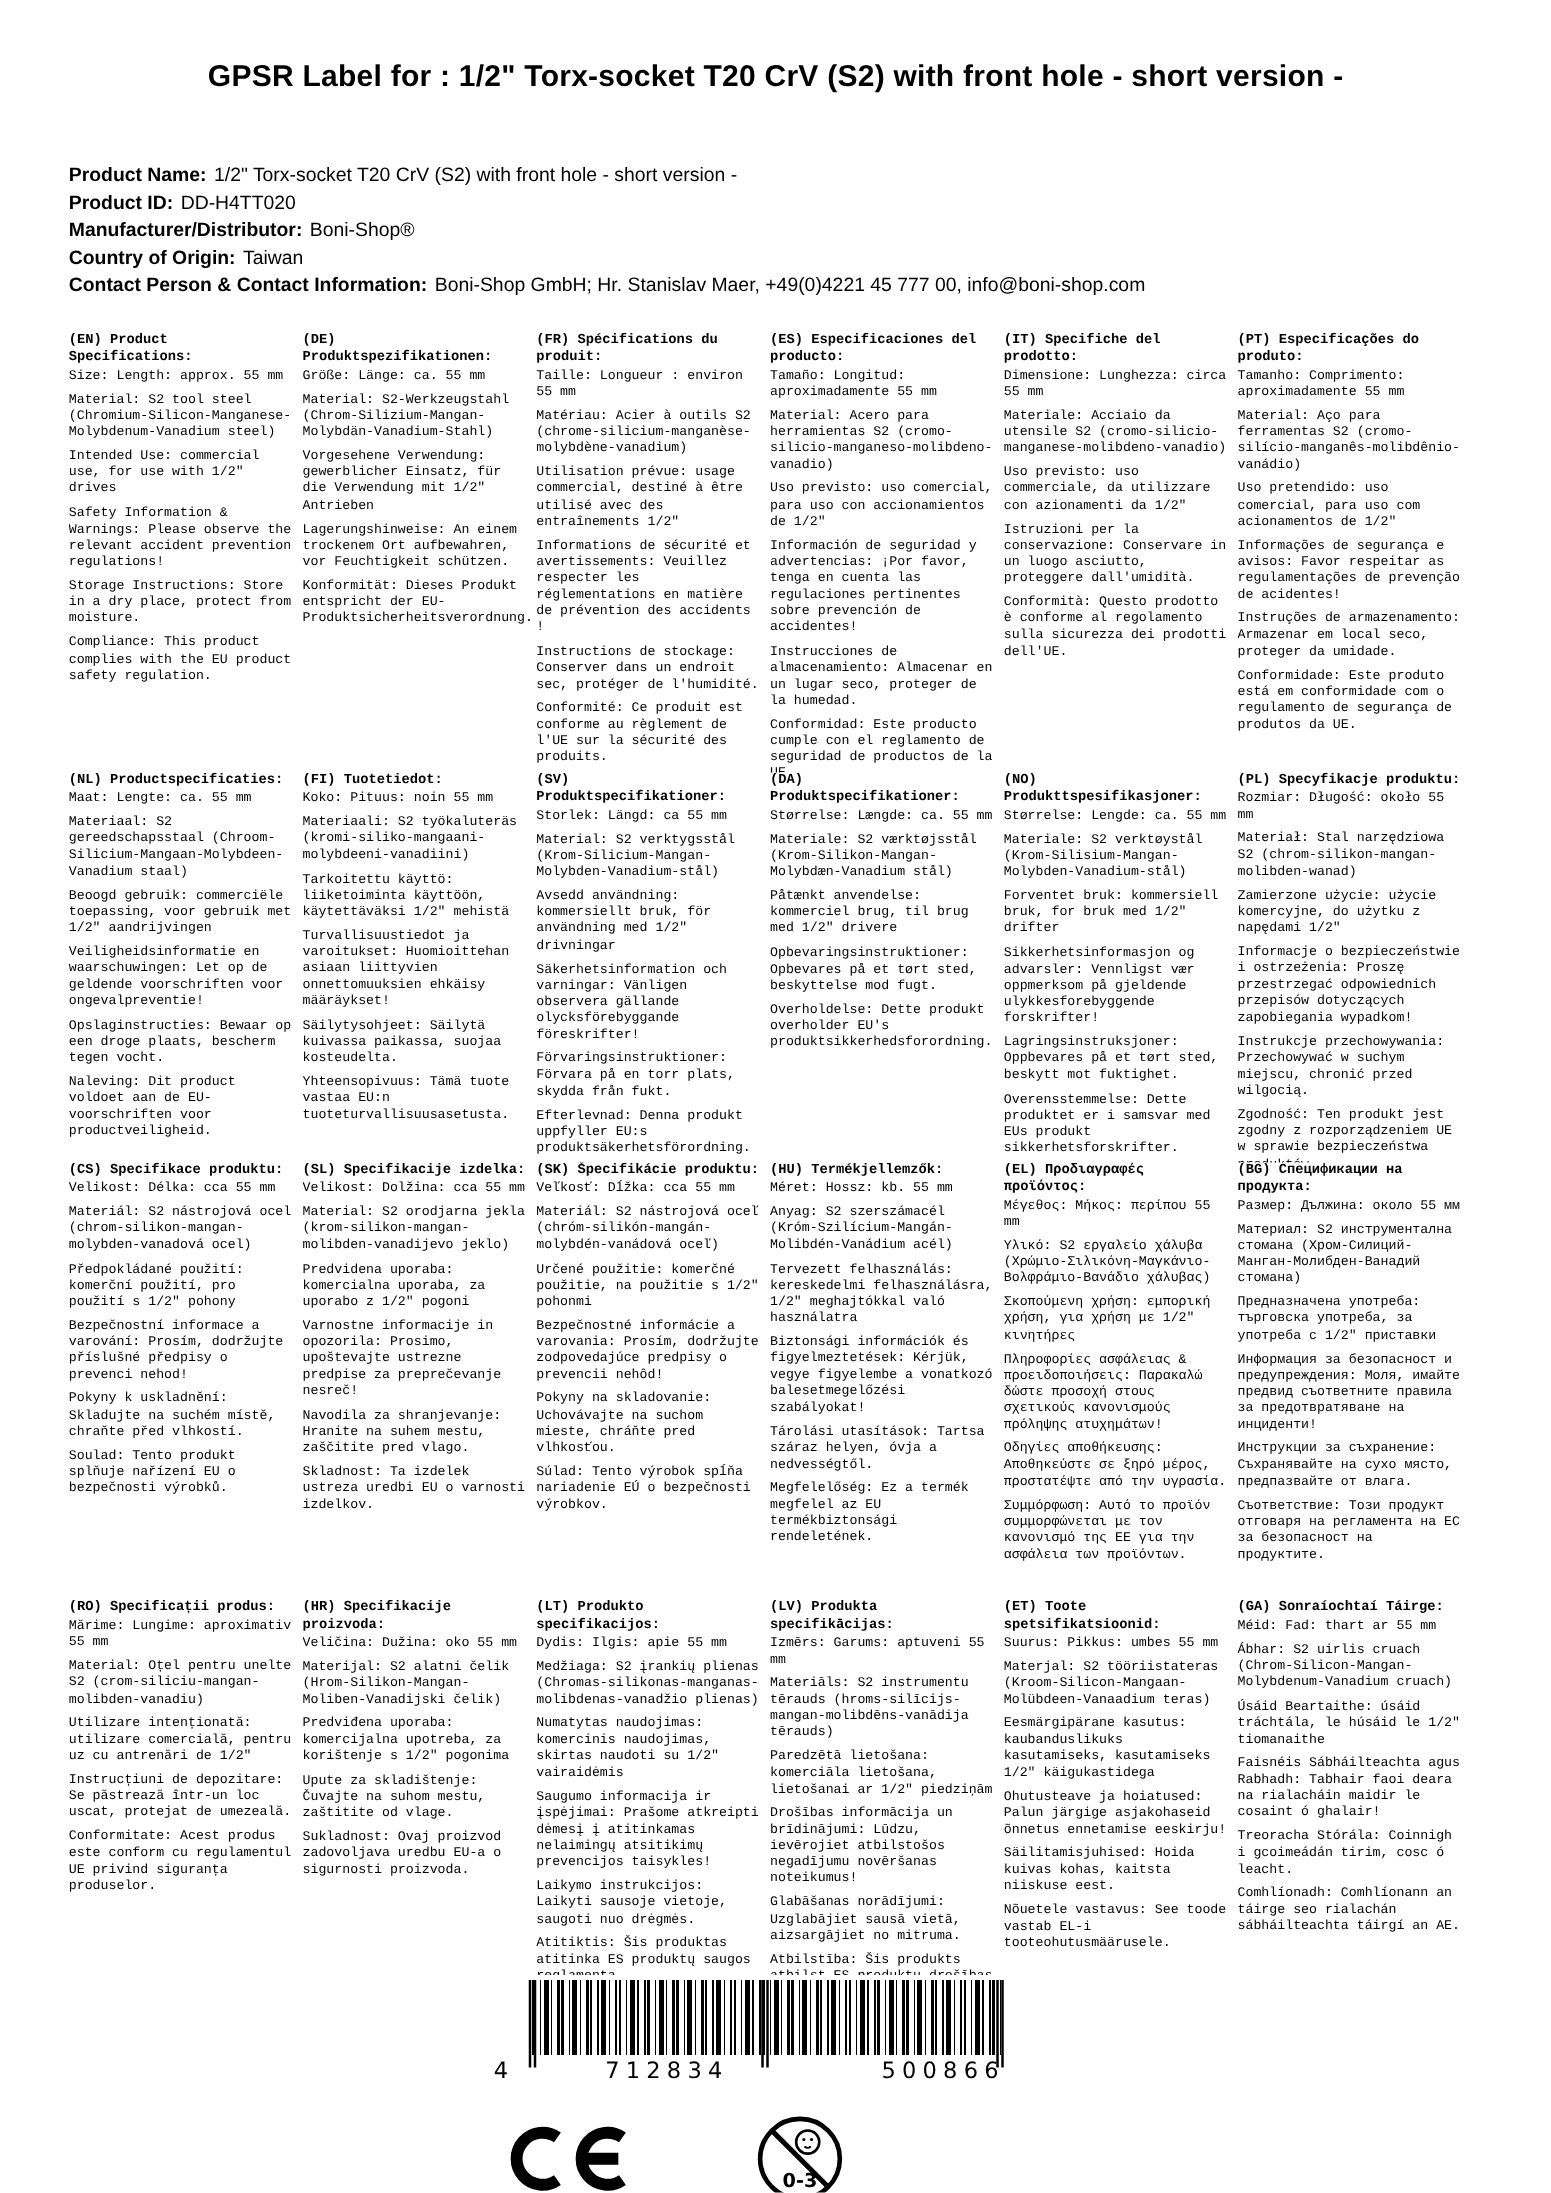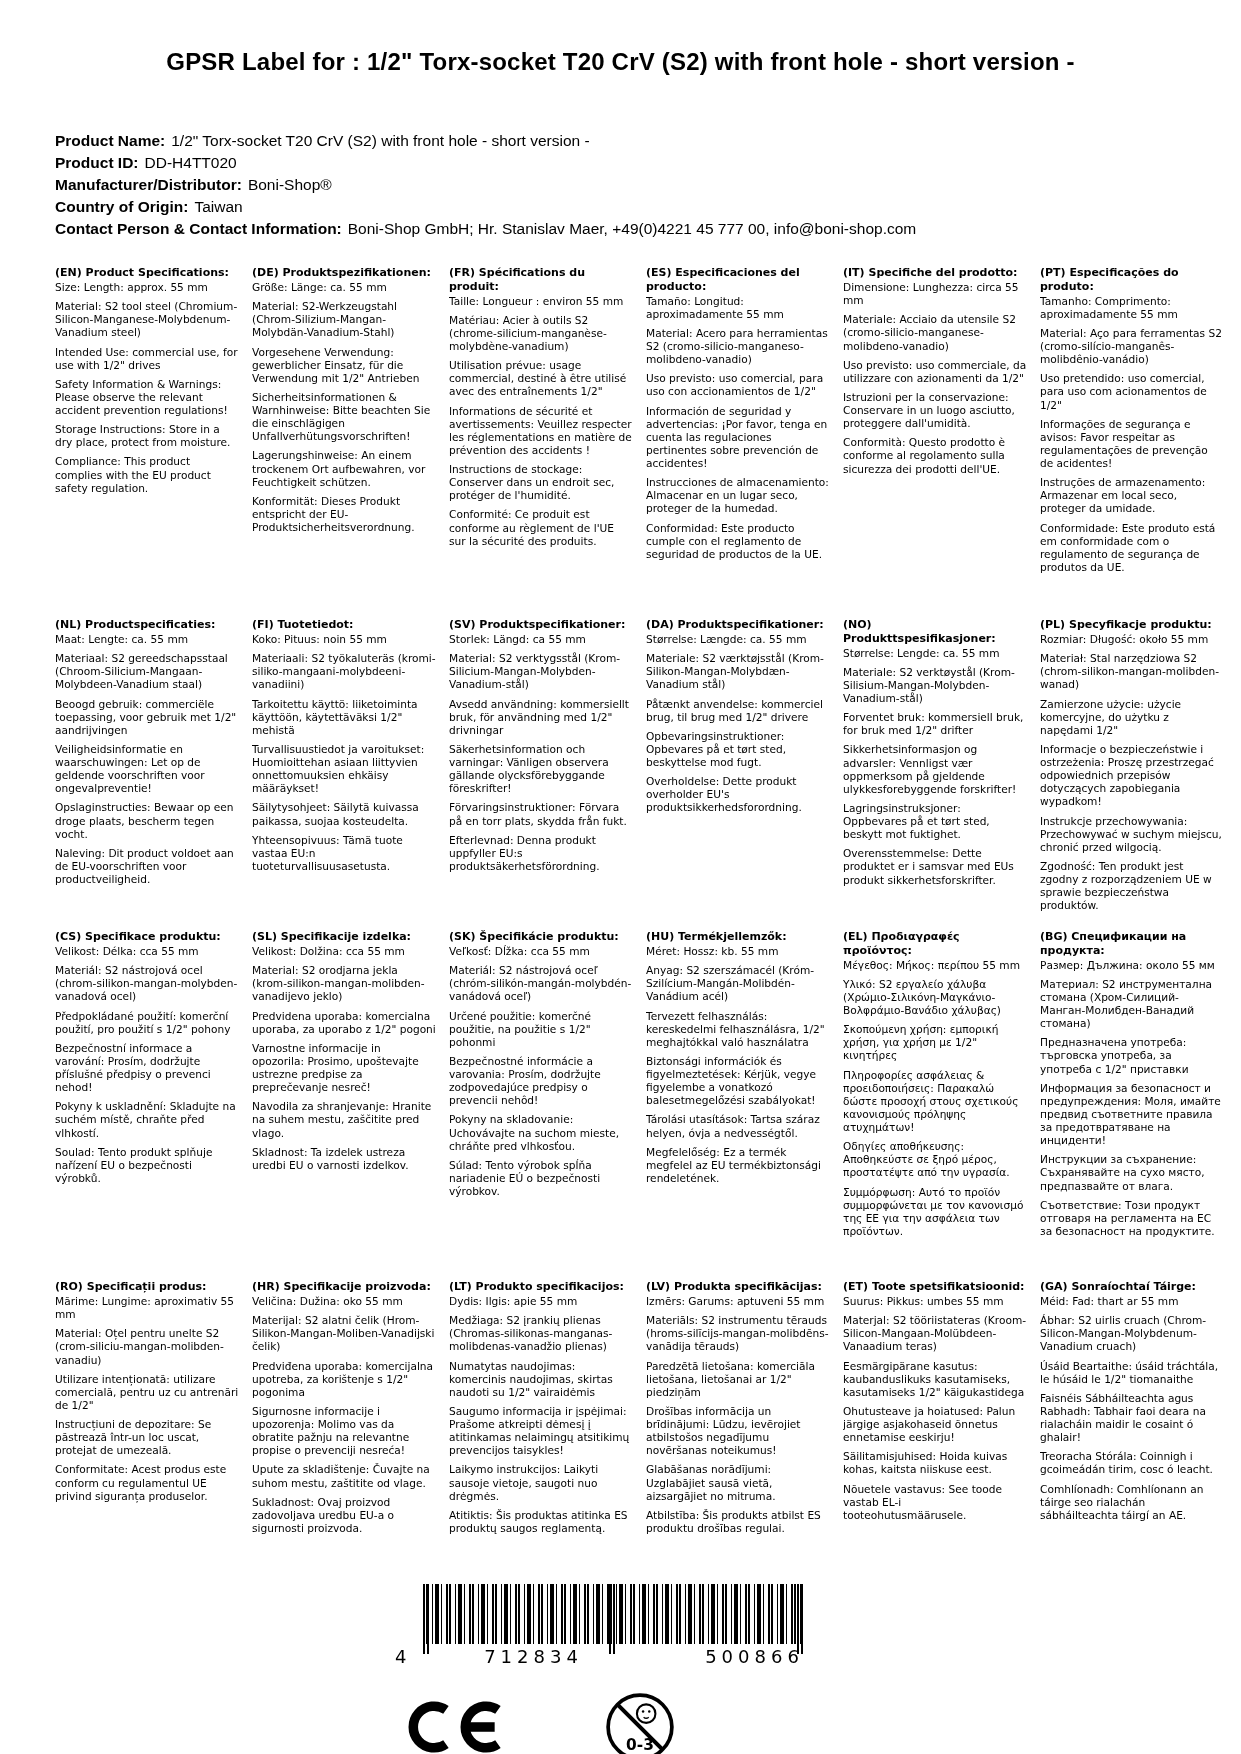--- a/index.html
+++ b/index.html
@@ -11,23 +11,24 @@
   }
   .product-info{
     margin:52px 0 0 55px;
     font-family:"Liberation Sans",sans-serif;
     font-size:15.5px;line-height:22px;
   }
   .info-label{font-weight:bold;margin-right:6px;text-align:center;}
   .spec-grid{
     display:grid;
     grid-template-columns:repeat(6,184px);
-    column-gap:13px;
+    column-gap:3px;
     grid-template-rows:352px 312px 350px 300px;
     margin:26px 0 0 55px;
+    font-family:Liberation Mono, monospace;
   }
   .spec-block{font-size:10.6px;line-height:1.24;overflow:hidden;}
   .spec-block-header{font-weight:bold;font-size:11px;display:block;margin-bottom:1px;}
   .spec-paragraph{margin:0 0 6px 0;}
   .barcode-wrap{margin:4px 0 0 395px;width:470px;}
   .barcode-bars{
     position:relative;margin-left:28px;width:380px;height:60px;
     background:repeating-linear-gradient(90deg,
       #000 0 2px,#fff 2px 3px,#000 3px 5px,#fff 5px 9px,
       #000 9px 10px,#fff 10px 12px,#000 12px 16px,#fff 16px 18px,
@@ -65,21 +66,20 @@
         <div class="spec-paragraph">Intended Use: commercial use, for use with 1/2" drives</div>
         <div class="spec-paragraph">Safety Information &amp; Warnings: Please observe the relevant accident prevention regulations!</div>
         <div class="spec-paragraph">Storage Instructions: Store in a dry place, protect from moisture.</div>
         <div class="spec-paragraph">Compliance: This product complies with the EU product safety regulation.</div>
       </div>
       <div class="spec-block">
         <span class="spec-block-header">(DE) Produktspezifikationen:</span>
         <div class="spec-paragraph">Größe: Länge: ca. 55 mm</div>
         <div class="spec-paragraph">Material: S2-Werkzeugstahl (Chrom-Silizium-Mangan-Molybdän-Vanadium-Stahl)</div>
         <div class="spec-paragraph">Vorgesehene Verwendung: gewerblicher Einsatz, für die Verwendung mit 1/2" Antrieben</div>
-        <div class="spec-paragraph">Sicherheitsinformationen &amp; Warnhinweise: Bitte beachten Sie die einschlägigen Unfallverhütungsvorschriften!</div>
         <div class="spec-paragraph">Lagerungshinweise: An einem trockenem Ort aufbewahren, vor Feuchtigkeit schützen.</div>
         <div class="spec-paragraph">Konformität: Dieses Produkt entspricht der EU-Produktsicherheitsverordnung.</div>
       </div>
       <div class="spec-block">
         <span class="spec-block-header">(FR) Spécifications du produit:</span>
         <div class="spec-paragraph">Taille: Longueur : environ 55 mm</div>
         <div class="spec-paragraph">Matériau: Acier à outils S2 (chrome-silicium-manganèse-molybdène-vanadium)</div>
         <div class="spec-paragraph">Utilisation prévue: usage commercial, destiné à être utilisé avec des entraînements 1/2"</div>
         <div class="spec-paragraph">Informations de sécurité et avertissements: Veuillez respecter les réglementations en matière de prévention des accidents !</div>
         <div class="spec-paragraph">Instructions de stockage: Conserver dans un endroit sec, protéger de l'humidité.</div>
@@ -224,21 +224,20 @@
         <div class="spec-paragraph">Material: Oțel pentru unelte S2 (crom-siliciu-mangan-molibden-vanadiu)</div>
         <div class="spec-paragraph">Utilizare intenționată: utilizare comercială, pentru uz cu antrenări de 1/2"</div>
         <div class="spec-paragraph">Instrucțiuni de depozitare: Se păstrează într-un loc uscat, protejat de umezeală.</div>
         <div class="spec-paragraph">Conformitate: Acest produs este conform cu regulamentul UE privind siguranța produselor.</div>
       </div>
       <div class="spec-block">
         <span class="spec-block-header">(HR) Specifikacije proizvoda:</span>
         <div class="spec-paragraph">Veličina: Dužina: oko 55 mm</div>
         <div class="spec-paragraph">Materijal: S2 alatni čelik (Hrom-Silikon-Mangan-Moliben-Vanadijski čelik)</div>
         <div class="spec-paragraph">Predviđena uporaba: komercijalna upotreba, za korištenje s 1/2" pogonima</div>
-        <div class="spec-paragraph">Sigurnosne informacije i upozorenja: Molimo vas da obratite pažnju na relevantne propise o prevenciji nesreća!</div>
         <div class="spec-paragraph">Upute za skladištenje: Čuvajte na suhom mestu, zaštitite od vlage.</div>
         <div class="spec-paragraph">Sukladnost: Ovaj proizvod zadovoljava uredbu EU-a o sigurnosti proizvoda.</div>
       </div>
       <div class="spec-block">
         <span class="spec-block-header">(LT) Produkto specifikacijos:</span>
         <div class="spec-paragraph">Dydis: Ilgis: apie 55 mm</div>
         <div class="spec-paragraph">Medžiaga: S2 įrankių plienas (Chromas-silikonas-manganas-molibdenas-vanadžio plienas)</div>
         <div class="spec-paragraph">Numatytas naudojimas: komercinis naudojimas, skirtas naudoti su 1/2" vairaidėmis</div>
         <div class="spec-paragraph">Saugumo informacija ir įspėjimai: Prašome atkreipti dėmesį į atitinkamas nelaimingų atsitikimų prevencijos taisykles!</div>
         <div class="spec-paragraph">Laikymo instrukcijos: Laikyti sausoje vietoje, saugoti nuo drėgmės.</div>

